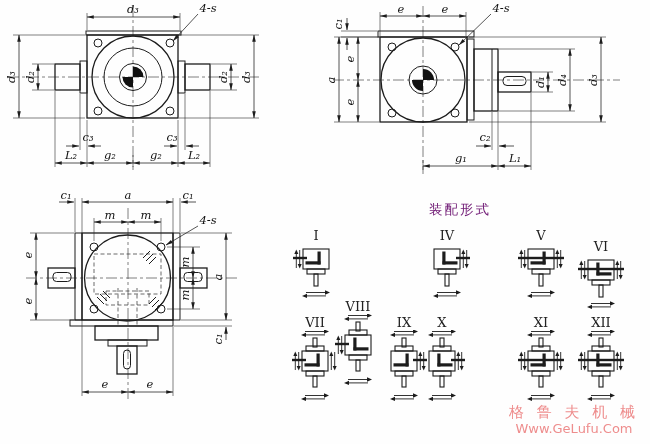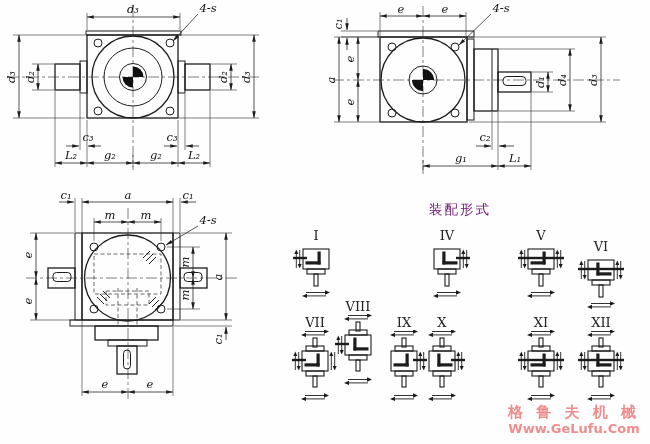--- a/index.html
+++ b/index.html
@@ -12,21 +12,21 @@
   svg .dl{fill:none;stroke:#1c1c1c;stroke-width:0.75;}
   svg .cl{fill:none;stroke:#3a3a3a;stroke-width:0.65;stroke-dasharray:11 3 3 3;}
   svg .hd{fill:none;stroke:#2c2c2c;stroke-width:0.7;stroke-dasharray:4 2.5;}
   svg .t{font:italic 11.5px "DejaVu Serif","Liberation Serif",serif;fill:#111;text-anchor:middle;}
   .asm{position:absolute;left:280px;top:195px;width:370px;height:249px;}
   .asm-title{position:absolute;left:0;top:6px;width:360px;text-align:center;
              font:13.5px "DejaVu Sans","Liberation Sans",sans-serif;letter-spacing:2px;color:#701a75;}
   .form{position:absolute;width:46px;text-align:center;}
   .numeral{font:13px "DejaVu Serif","Liberation Serif",serif;color:#222;height:15px;line-height:15px;}
   .watermark{position:absolute;left:500px;top:404px;width:148px;text-align:center;
-             font-family:"DejaVu Sans","Liberation Sans",sans-serif;font-weight:bold;}
+             font-family:"DejaVu Sans","Liberation Sans",sans-serif;font-weight:normal;}
   .wm1{font-size:15px;letter-spacing:4px;line-height:17px;}
   .wm2{font-size:13px;line-height:15px;}
 </style>
 </head>
 <body>
 
 <div id="stage">
 
   <svg class="view" style="left:0;top:0" width="325" height="192" viewBox="0 0 325 192">
     <defs>

